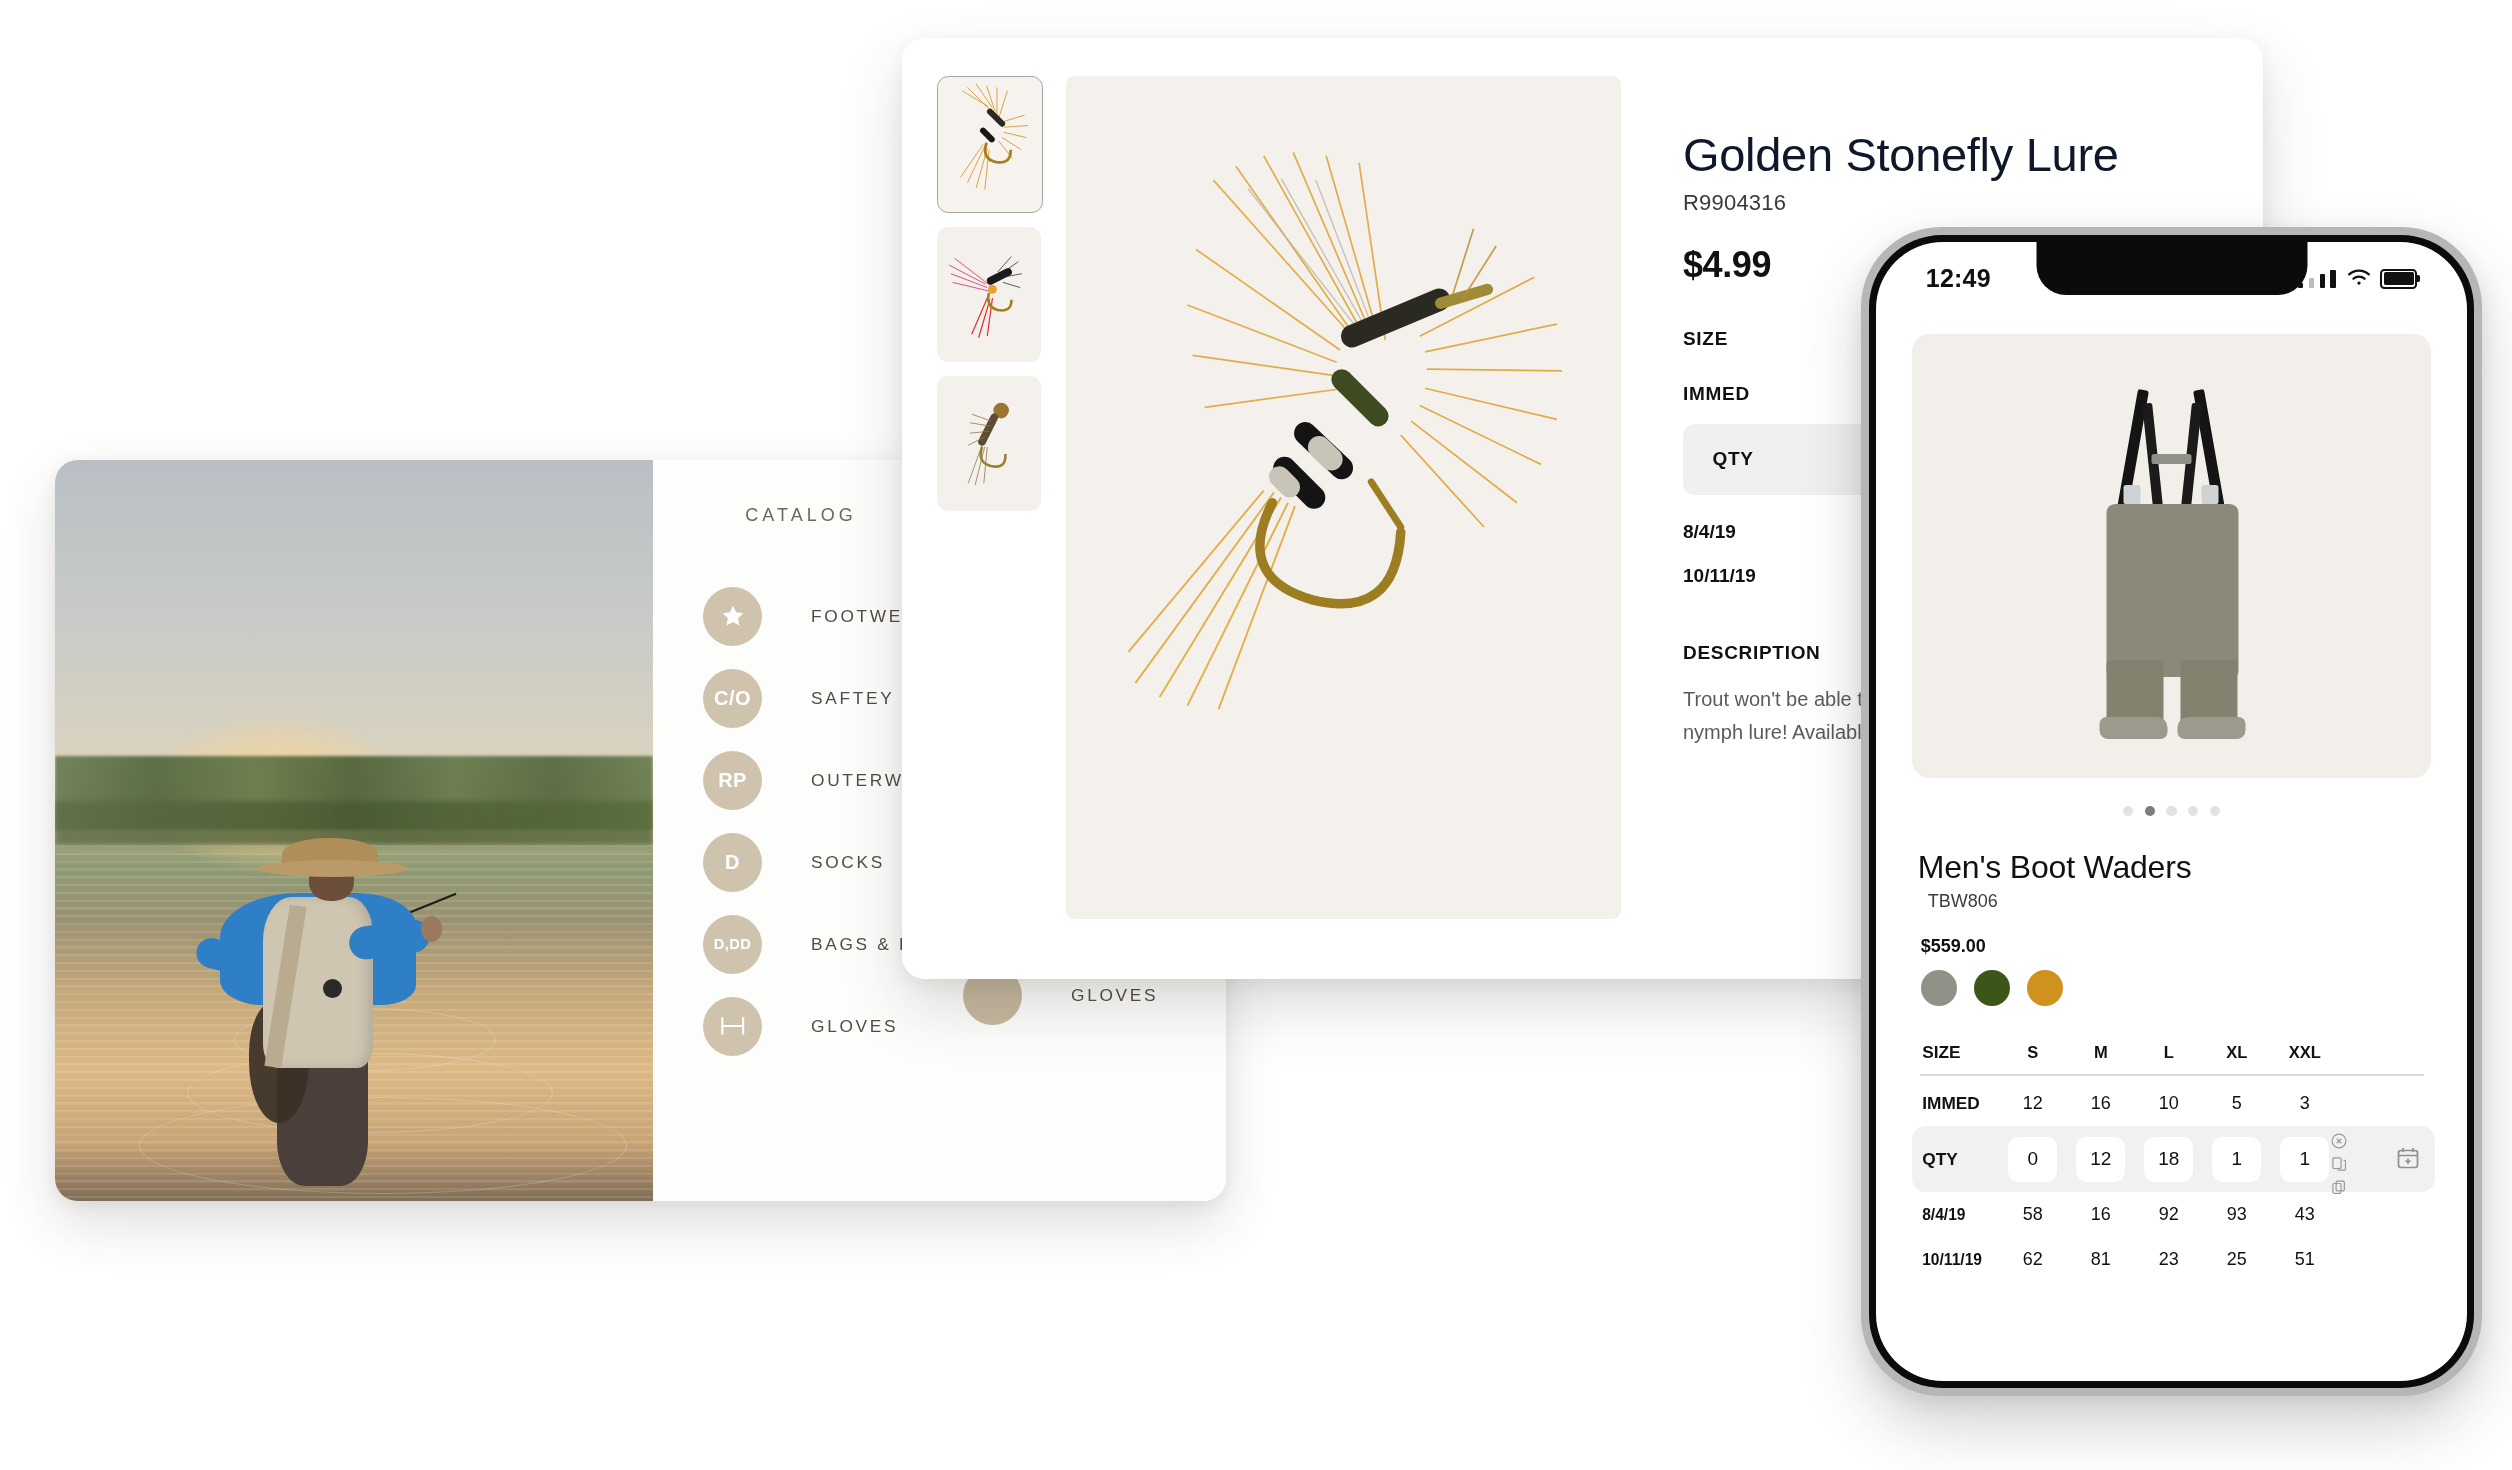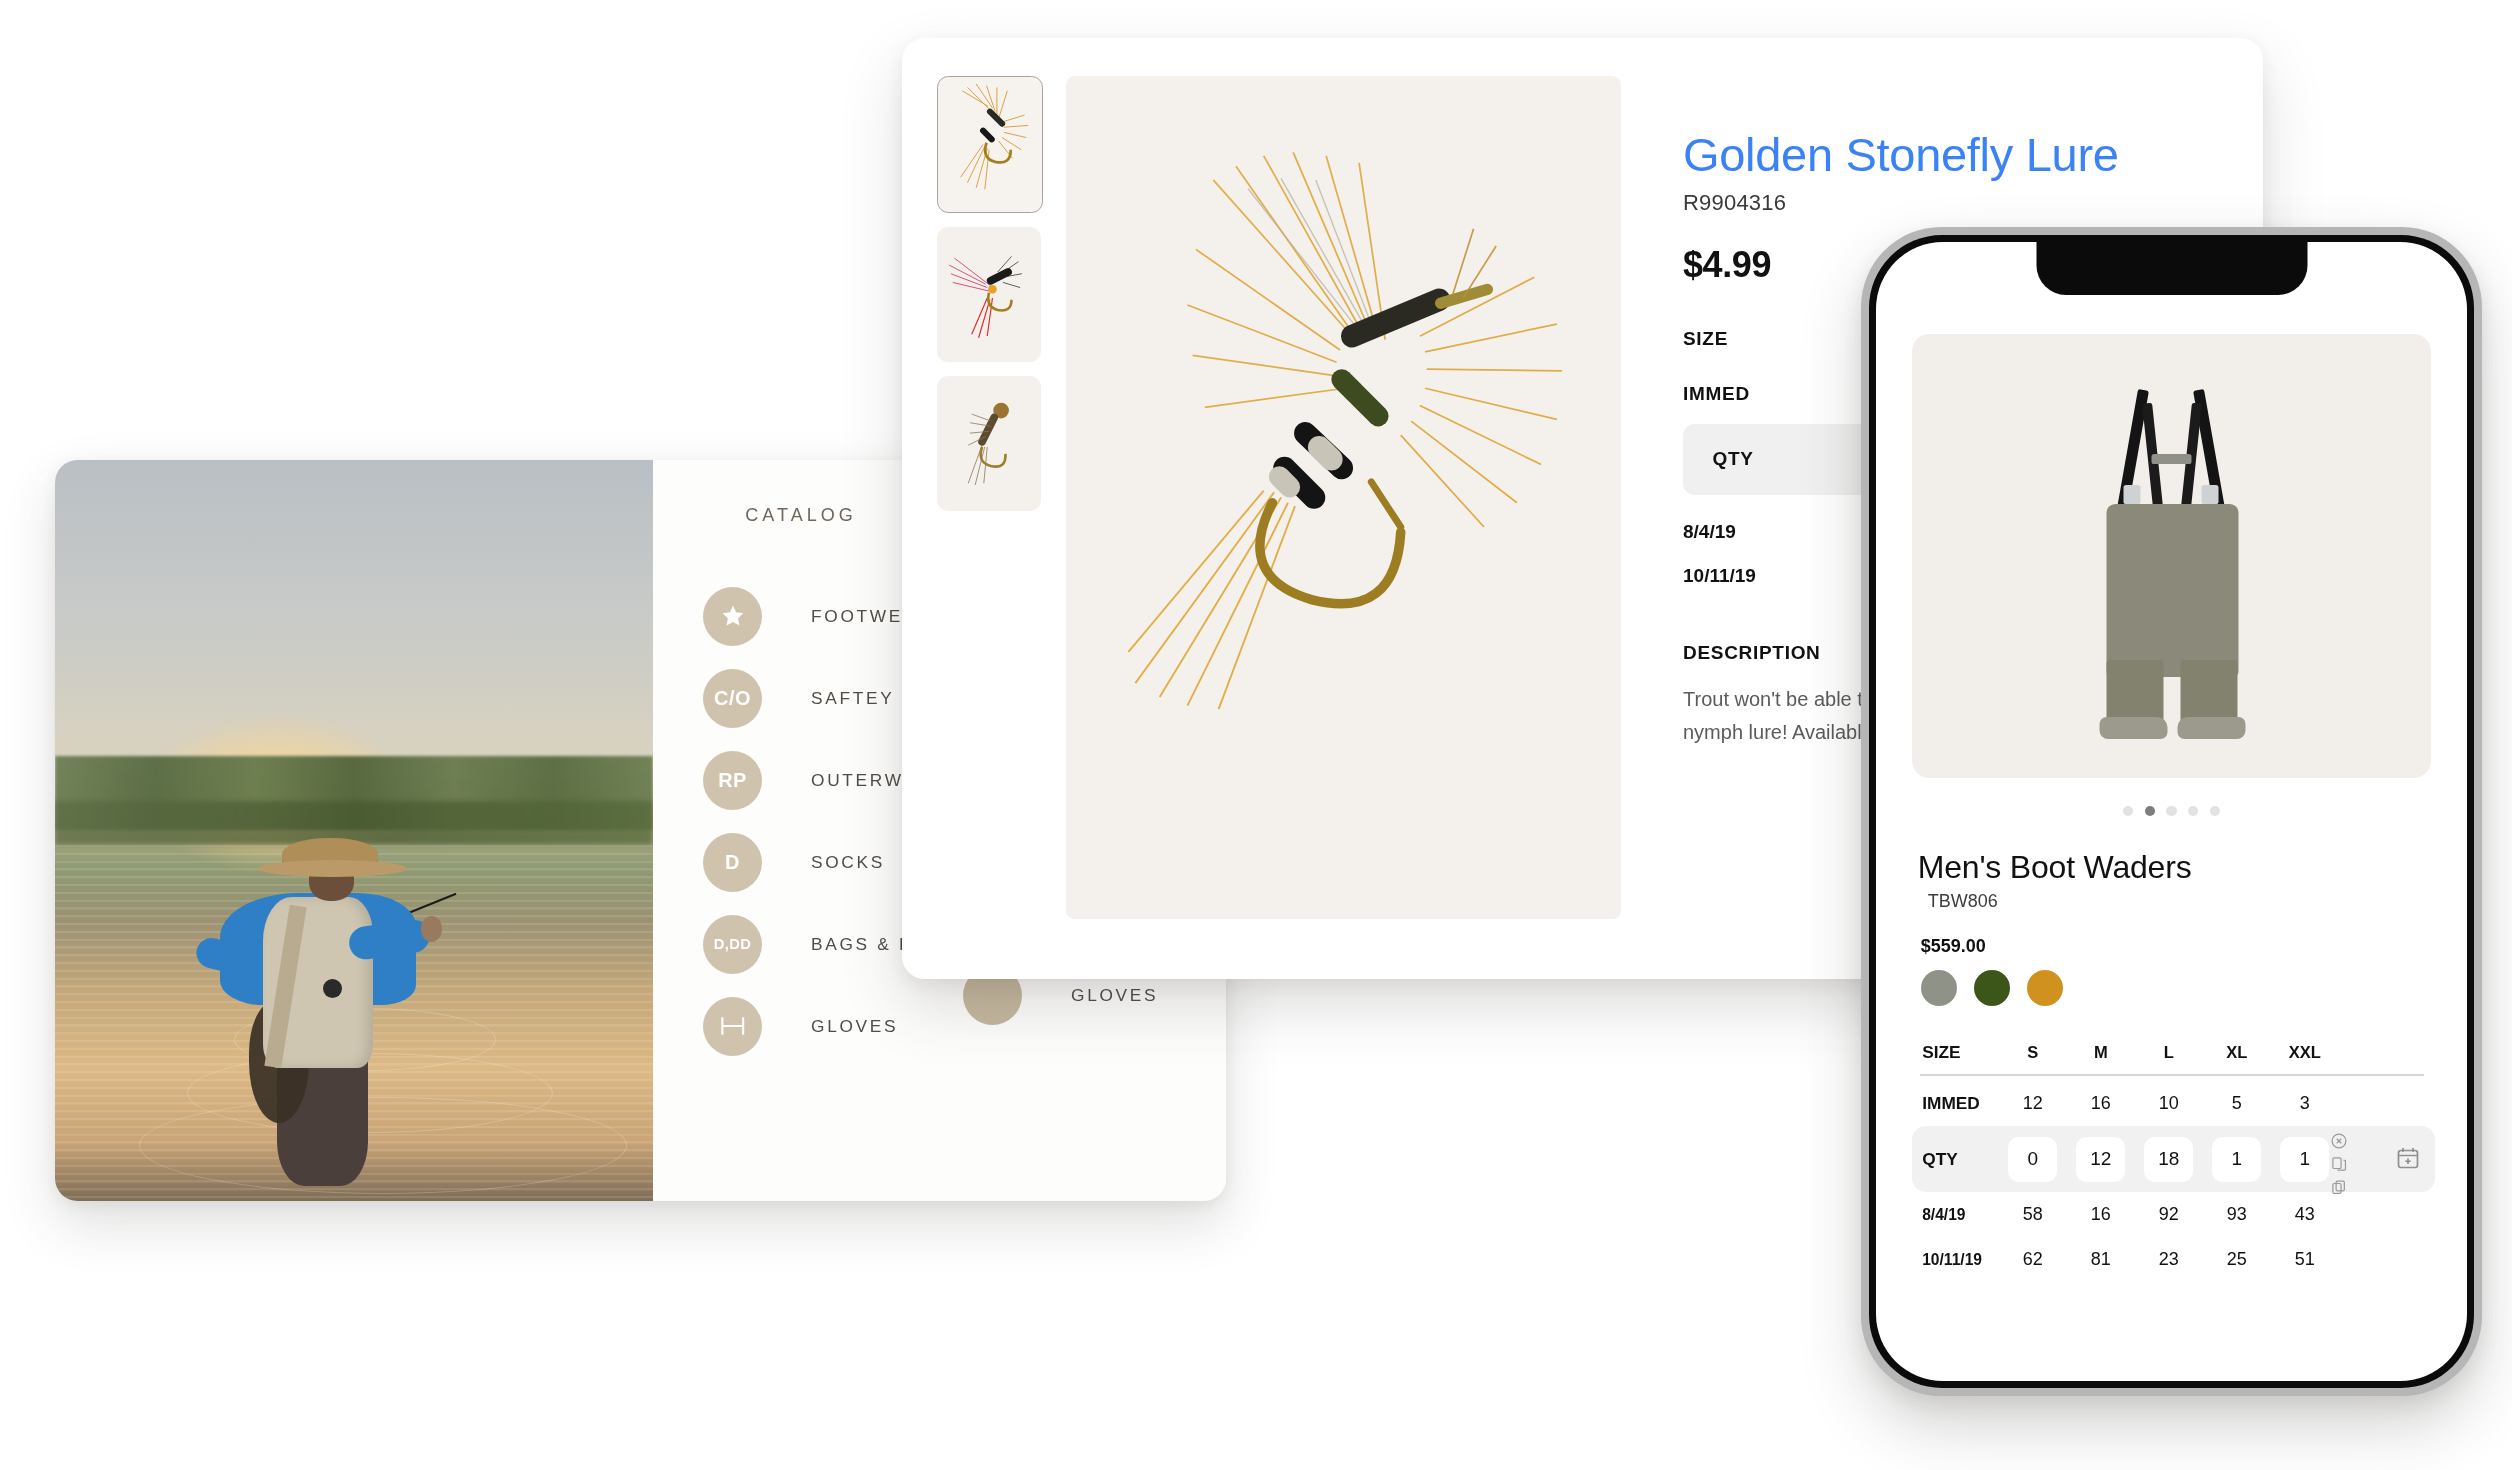--- a/index.html
+++ b/index.html
@@ -76,21 +76,21 @@
   .thumb{width:104px;height:135px;border-radius:11.3px;background:#f4f1ed;
          margin-bottom:14px;position:relative;overflow:hidden;}
   .thumb.sel{border:1.7px solid #a9a39b;background:#f6f3ef;}
   #main-image{margin-left:21px;width:555px;height:843px;background:#f4f1ec;border-radius:8.7px;
      position:relative;overflow:hidden;flex:0 0 555px;}
 
   
   .fly{position:absolute;left:0;top:0;width:100%;height:100%;}
 
   #info-pane{margin-left:62px;padding-top:54px;width:572px;}
-  #prod-title{font-size:47px;font-weight:400;color:#3b82f6;letter-spacing:-0.3px;line-height:1.05;}
+  #prod-title{font-size:47px;font-weight:400;color:#0f172a;letter-spacing:-0.3px;line-height:1.05;}
   #prod-sku{font-size:22px;color:#3a3a3a;margin-top:10.4px;letter-spacing:0.2px;}
   #prod-price{font-size:36px;font-weight:700;color:#111;margin-top:28px;letter-spacing:-0.4px;}
   .row-lbl{font-size:19px;font-weight:700;color:#111;letter-spacing:0.7px;}
   #d-size{margin-top:42px;}
   #d-immed{margin-top:33px;}
   #d-qtybar{margin-top:19px;height:71px;background:#f0f0f0;border-radius:12px;
      display:flex;align-items:center;padding-left:29.5px;box-sizing:border-box;width:399px;position:relative;}
   #d-qtybar .qbox{position:absolute;left:330px;top:12px;width:47px;height:47px;background:#fff;border-radius:9.5px;}
   #d-date1{margin-top:26px;font-size:19px;font-weight:700;color:#111;}
   #d-date2{margin-top:22.5px;font-size:19px;font-weight:700;color:#111;}
@@ -341,20 +341,41 @@
     <div id="d-desc">Trout won't be able to resist this classic nymph lure! Available in multiple sizes.</div>
   </div>
 </div>
 
 <div class="abs" id="phone">
  <div id="phone-bezel">
   <div id="screen">
 
     <div id="notch"></div>
 
+    <div id="statusbar">
+      <div id="status-time">12:49</div>
+      <div id="status-icons">
+        <span>
+          <span class="bar" style="height:5.2px;background:#111"></span>
+          <span class="bar" style="height:9.5px;background:#bbb"></span>
+          <span class="bar" style="height:14px;background:#111"></span>
+          <span class="bar" style="height:18px;background:#111"></span>
+        </span>
+        <span>
+          <svg width="24" height="18" viewBox="0 0 28 21" fill="none" stroke="#111" stroke-width="2.6" stroke-linecap="round">
+            <path d="M2.5 7.5a17 17 0 0 1 23 0"></path>
+                <path d="M7.5 12.5a10 10 0 0 1 13 0"></path>
+            <circle cx="14" cy="17.6" r="1.9" fill="#111" stroke="none"></circle>
+          </svg>
+        </span>
+        <span id="battery">
+              <i></i>
+            </span>
+      </div>
+    </div>
 
     <div id="ph-hero">
       <div class="wader">
         <div class="w-strapL"></div>
             <div class="w-strapR"></div>
         <div class="w-strapL2"></div>
             <div class="w-strapR2"></div>
         <div class="w-clasp"></div>
         <div class="w-buckleL"></div>
             <div class="w-buckleR"></div>

